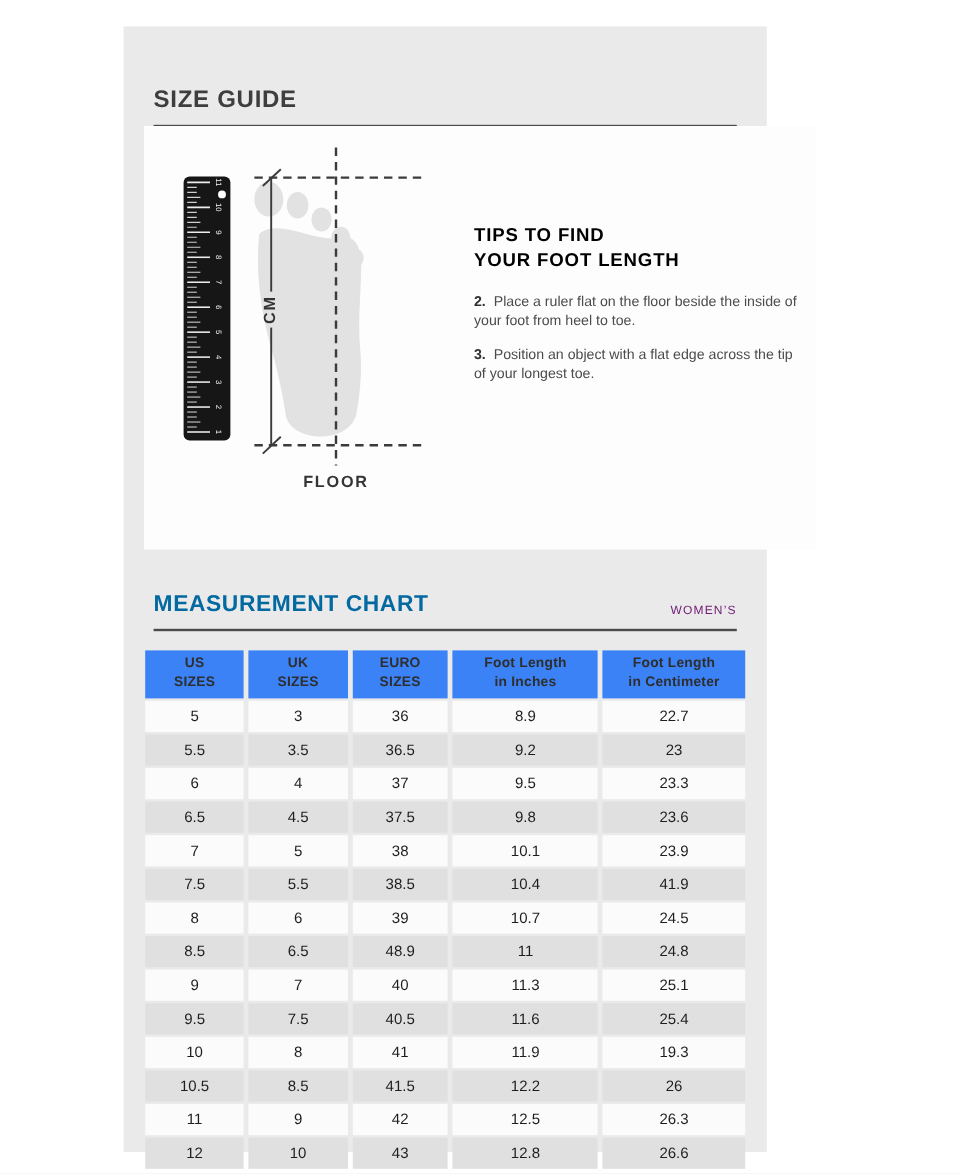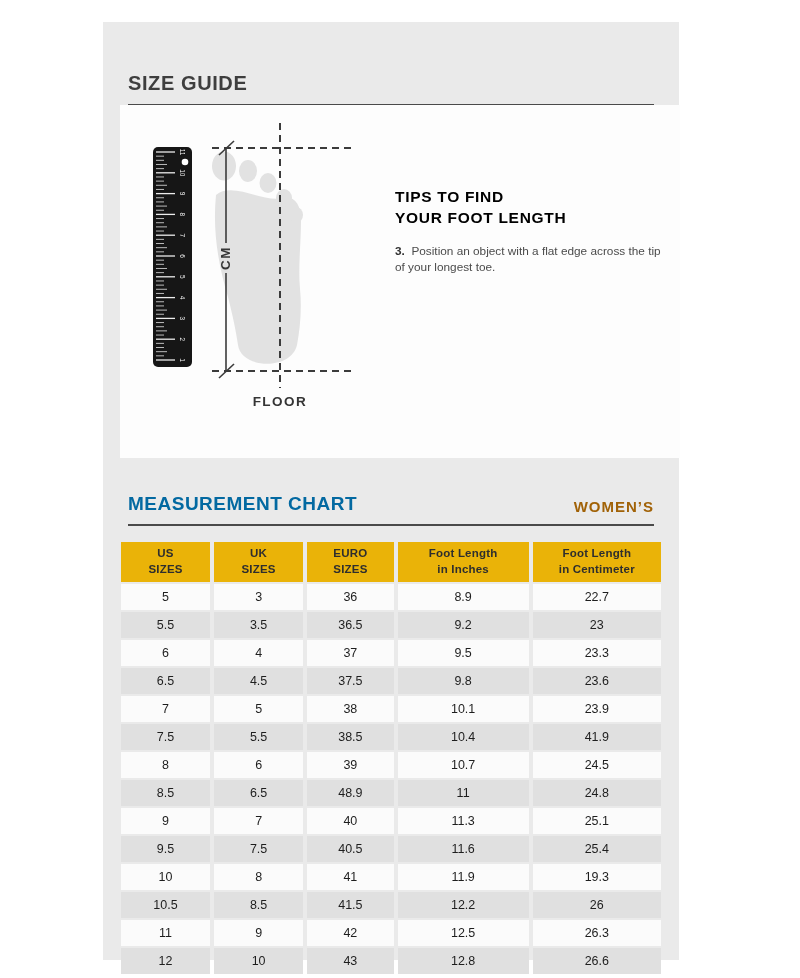--- a/index.html
+++ b/index.html
@@ -4,21 +4,20 @@
 <style>
   html,body{margin:0;padding:0;}
   body{
     width:800px;height:978px;background:#ffffff;
     font-family:"Liberation Sans", sans-serif;
     position:relative;overflow:hidden;
   }
   .panel{
     position:absolute;left:103px;top:22px;width:536px;height:938px;
     background:#eaeaea;
-    padding-left:40px;
   }
   
   .sg-head{position:absolute;left:25px;right:25px;top:50px;}
   .sg-title{margin:0;font-size:20px;font-weight:700;letter-spacing:.6px;color:#3e3e3e;}
   .rule{border:none;border-top:2px solid #4a4a4a;margin:9px 0 0 0;}
   
   .illus{
     position:absolute;left:17px;top:83px;width:560px;height:353px;
     background:#fdfdfd;
   }
@@ -32,26 +31,26 @@
   .tips h2{
     margin:0 0 15px 0;font-size:15.5px;line-height:1.35;font-weight:700;
     letter-spacing:.7px;color:#000000;
   }
   .tip{margin:0 0 12px 0;font-size:11.8px;line-height:1.35;color:#4b4b4b;}
   .tip b{color:#303030;font-weight:700;}
   
   .mc-head{position:absolute;left:25px;right:25px;top:471px;}
   .mc-row{display:flex;justify-content:space-between;align-items:flex-end;}
   .mc-title{margin:0;font-size:19px;font-weight:700;letter-spacing:.5px;color:#0369a1;}
-  .mc-cat{font-size:15px;font-weight:700;letter-spacing:1px;color:#a16207;}
+  .mc-cat{font-size:10px;font-weight:400;letter-spacing:1px;color:#701a75;}
   
   .table-wrap{position:absolute;left:14px;right:14px;top:518px;}
   table{width:100%;border-collapse:separate;border-spacing:4px 2px;table-layout:fixed;}
   th{
-    background:#eab308;color:#2e2e2e;font-size:11.5px;font-weight:700;
+    background:#3b82f6;color:#2e2e2e;font-size:11.5px;font-weight:700;
     line-height:1.35;height:38px;text-align:center;letter-spacing:.2px;
   }
   td{
     background:#fbfbfb;color:#1e1e1e;font-size:12.5px;height:24px;
     text-align:center;vertical-align:middle;
   }
   tbody tr:nth-child(even) td{background:#e0e0e0;}
 </style>
 </head>
 <body data-name="page">
@@ -159,20 +158,21 @@
             <text x="62" y="47" text-anchor="middle" dominant-baseline="middle" transform="rotate(90 62 47)">11</text>
           </g>
         <circle data-name="ruler-hole" cx="65" cy="57" r="3.3" fill="#ffffff"></circle>
       </g>
 
       <text class="diag-text" data-name="floor-label" x="160" y="301" text-anchor="middle">FLOOR</text>
     </svg>
 
     <div class="tips" data-name="tips-block">
       <h2 data-name="tips-heading"><span data-name="tips-heading-line1">TIPS TO FIND</span><br><span data-name="tips-heading-line2">YOUR FOOT LENGTH</span></h2>
+      <p class="tip" data-name="tip-item-2"><b data-name="tip-number">2.</b>&nbsp; <span data-name="tip-text">Place a ruler flat on the floor beside the inside of your foot from heel to toe.</span></p>
       <p class="tip" data-name="tip-item-3"><b data-name="tip-number">3.</b>&nbsp; <span data-name="tip-text">Position an object with a flat edge across the tip of your longest toe.</span></p>
     </div>
   </div>
 
   <div class="mc-head" data-name="measurement-chart-header">
     <div class="mc-row" data-name="measurement-chart-title-row">
       <h2 class="mc-title" data-name="measurement-chart-title">MEASUREMENT CHART</h2>
       <span class="mc-cat" data-name="category-label">WOMEN’S</span>
     </div>
     <hr class="rule" data-name="chart-divider">

